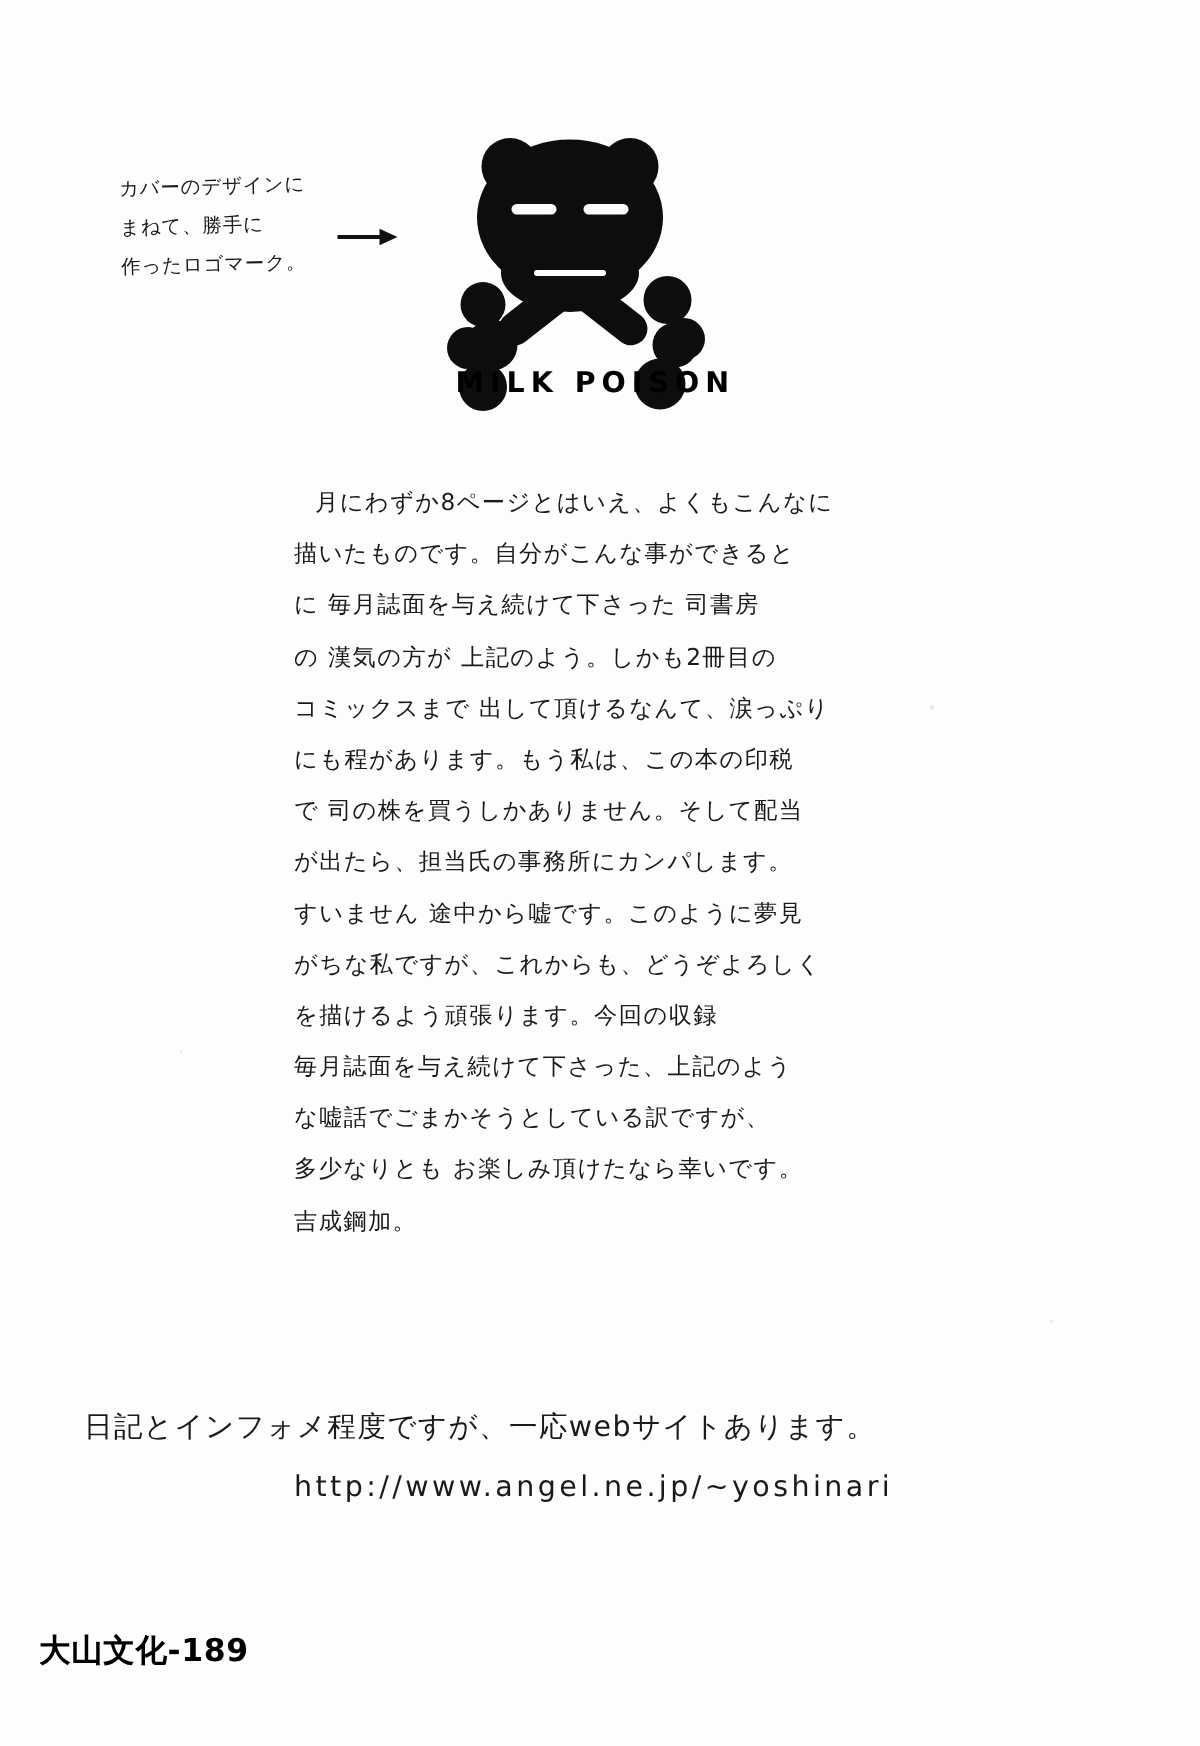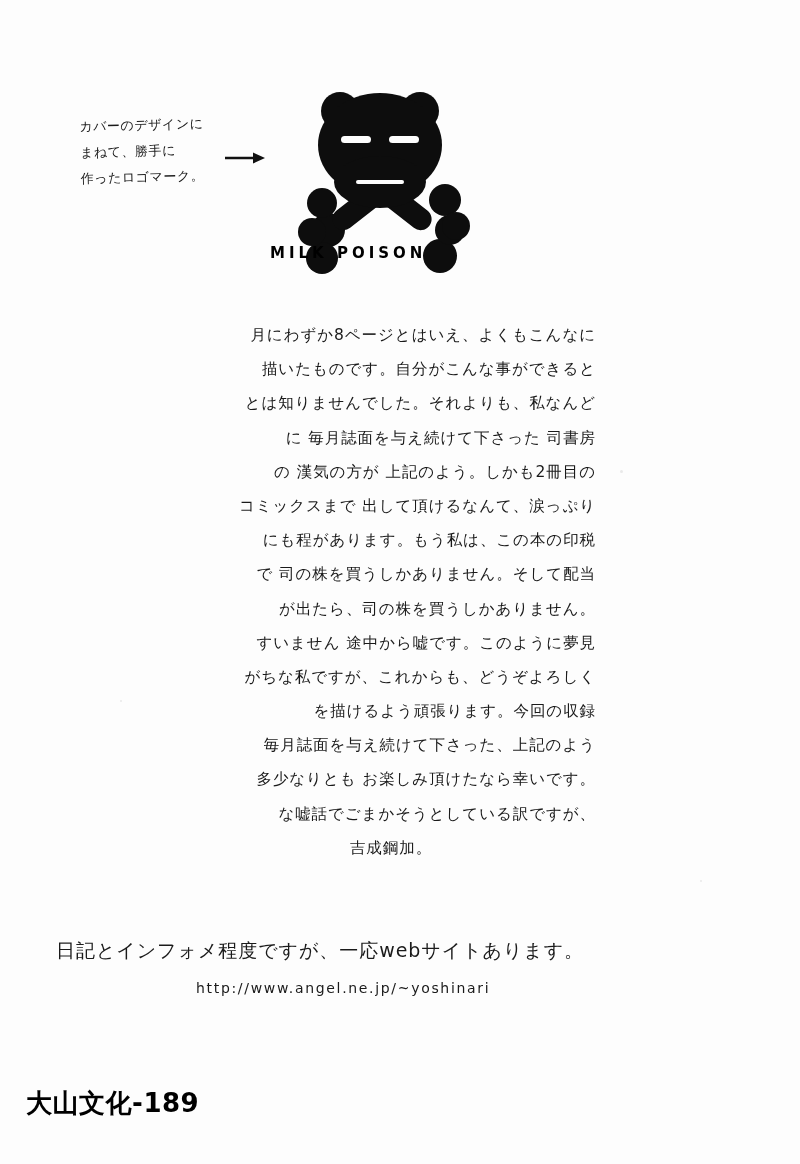--- a/index.html
+++ b/index.html
@@ -57,69 +57,68 @@
     left: 270px;
     top: 78px;
     width: 220px;
     height: 200px;
   }
   .logo-caption {
     position: absolute;
     left: 270px;
     top: 244px;
     width: 220px;
-    text-align: left;
-    font-size: 15px;
+    text-align: right;
+    font-size: 19px;
     font-weight: bold;
     letter-spacing: 4px;
     font-family: "DejaVu Sans", sans-serif;
   }
 
   
   .body-text {
     position: absolute;
     left: 196px;
     top: 318px;
     width: 400px;
   }
   .body-text .line {
     font-size: 15.5px;
     line-height: 34.2px;
     height: 34.2px;
     white-space: nowrap;
     letter-spacing: 0.06em;
-    text-align: right;
   }
   .body-text .line.indent { padding-left: 14px; }
-  .body-text .line.sig { text-align: center; padding-right: 10px; }
+  .body-text .line.sig { text-align: left; padding-right: 10px; }
 
   
   .note {
     position: absolute;
     left: 56px;
     top: 938px;
     font-size: 19px;
     letter-spacing: 0.05em;
     white-space: nowrap;
   }
   .url {
     position: absolute;
     left: 196px;
     top: 980px;
-    font-size: 14px;
+    font-size: 19px;
     letter-spacing: 0.12em;
     white-space: nowrap;
   }
 
   
   .imprint {
     position: absolute;
     left: 26px;
     top: 1086px;
-    font-size: 26px;
+    font-size: 21px;
     font-weight: bold;
     letter-spacing: 0.02em;
     font-family: "DejaVu Sans", sans-serif;
   }
 
   
   .speckle {
     position: absolute;
     background: #e9e9e9;
     border-radius: 50%;
@@ -177,33 +176,32 @@
 
         <rect x="86" y="102" width="48" height="4" rx="2"></rect>
       </g>
     </svg>
   </div>
   <div class="logo-caption">MILK POISON</div>
 
   <div class="body-text hand">
     <div class="line indent">月にわずか8ページとはいえ、よくもこんなに</div>
     <div class="line">描いたものです。自分がこんな事ができると</div>
-    <div class="line">とは知りませんでした。それよりも、私なんど</div>
     <div class="line">に 毎月誌面を与え続けて下さった 司書房</div>
     <div class="line">の 漢気の方が 上記のよう。しかも2冊目の</div>
     <div class="line">コミックスまで 出して頂けるなんて、涙っぷり</div>
     <div class="line">にも程があります。もう私は、この本の印税</div>
     <div class="line">で 司の株を買うしかありません。そして配当</div>
-    <div class="line">が出たら、司の株を買うしかありません。</div>
+    <div class="line">が出たら、担当氏の事務所にカンパします。</div>
     <div class="line">すいません 途中から嘘です。このように夢見</div>
     <div class="line">がちな私ですが、これからも、どうぞよろしく</div>
     <div class="line">を描けるよう頑張ります。今回の収録</div>
     <div class="line">毎月誌面を与え続けて下さった、上記のよう</div>
+    <div class="line">な嘘話でごまかそうとしている訳ですが、</div>
     <div class="line">多少なりとも お楽しみ頂けたなら幸いです。</div>
-    <div class="line">な嘘話でごまかそうとしている訳ですが、</div>
     <div class="line sig">吉成鋼加。</div>
   </div>
 
   <div class="note hand">日記とインフォメ程度ですが、一応webサイトあります。</div>
   <div class="url hand">http://www.angel.ne.jp/~yoshinari</div>
 
   <div class="imprint">大山文化-189</div>
 
   <div class="speckle" style="left:620px; top:470px; width:3px; height:3px;"></div>
   <div class="speckle" style="left:120px; top:700px; width:2px; height:2px;"></div>

